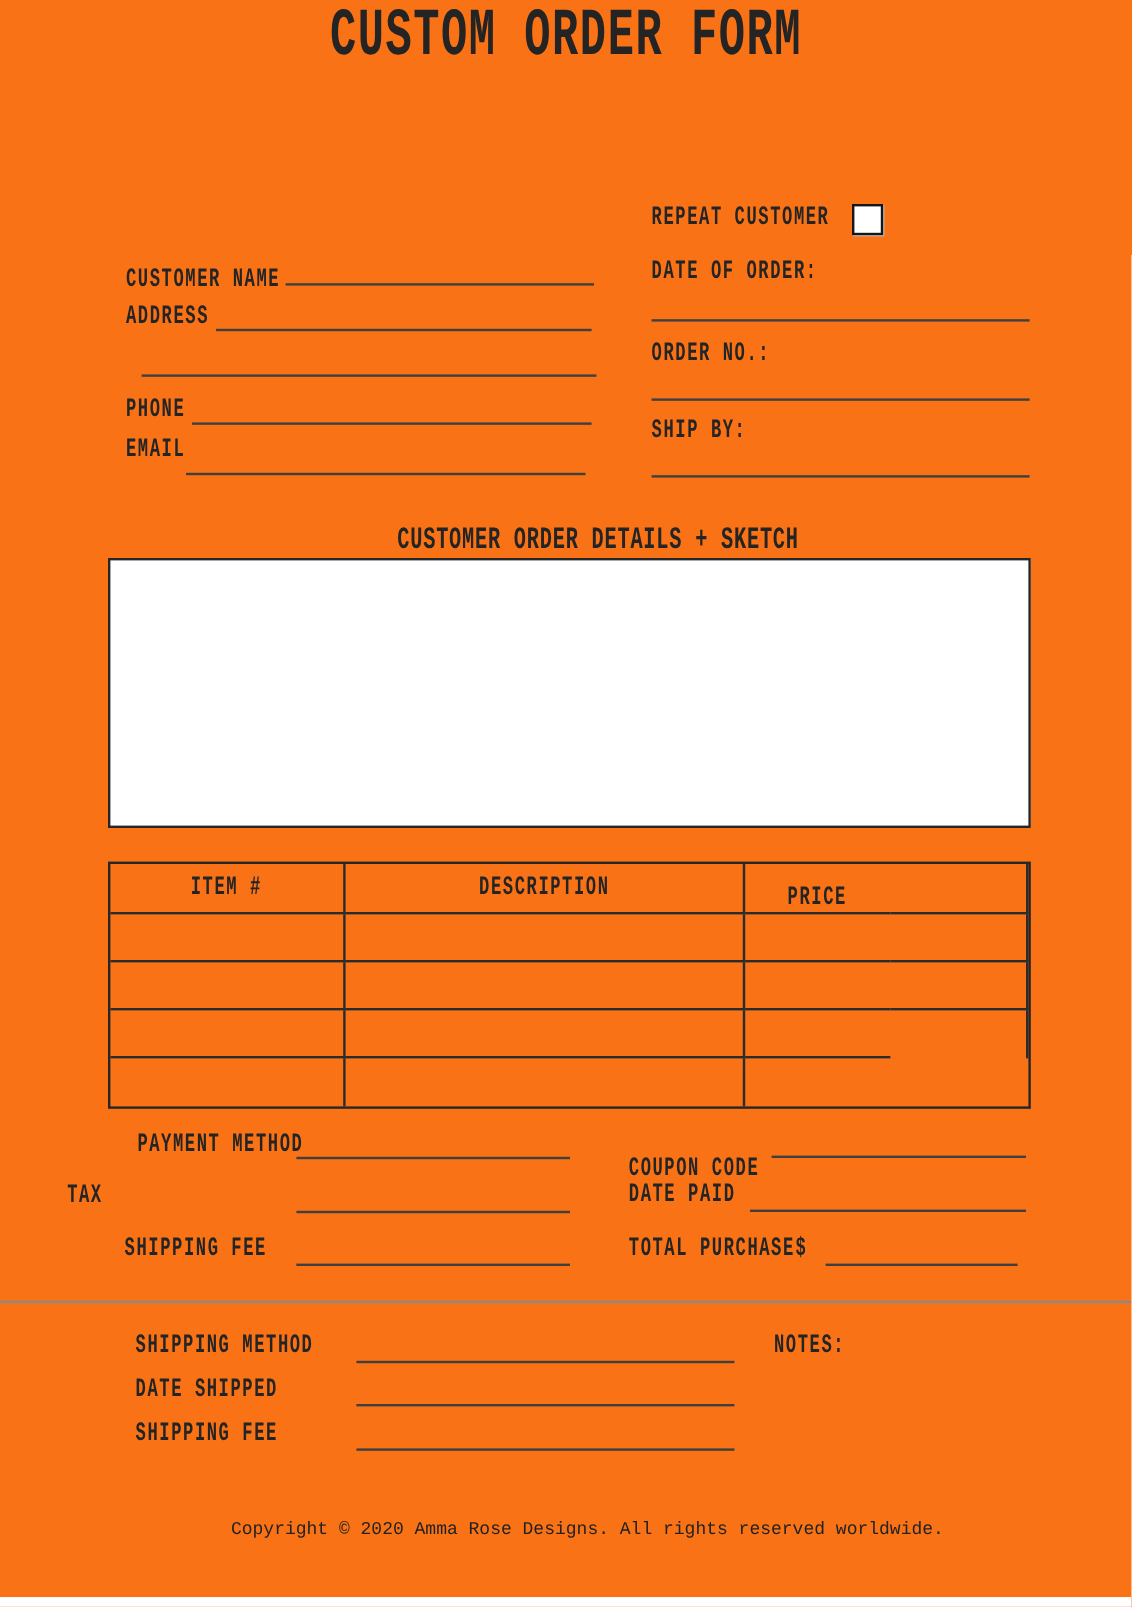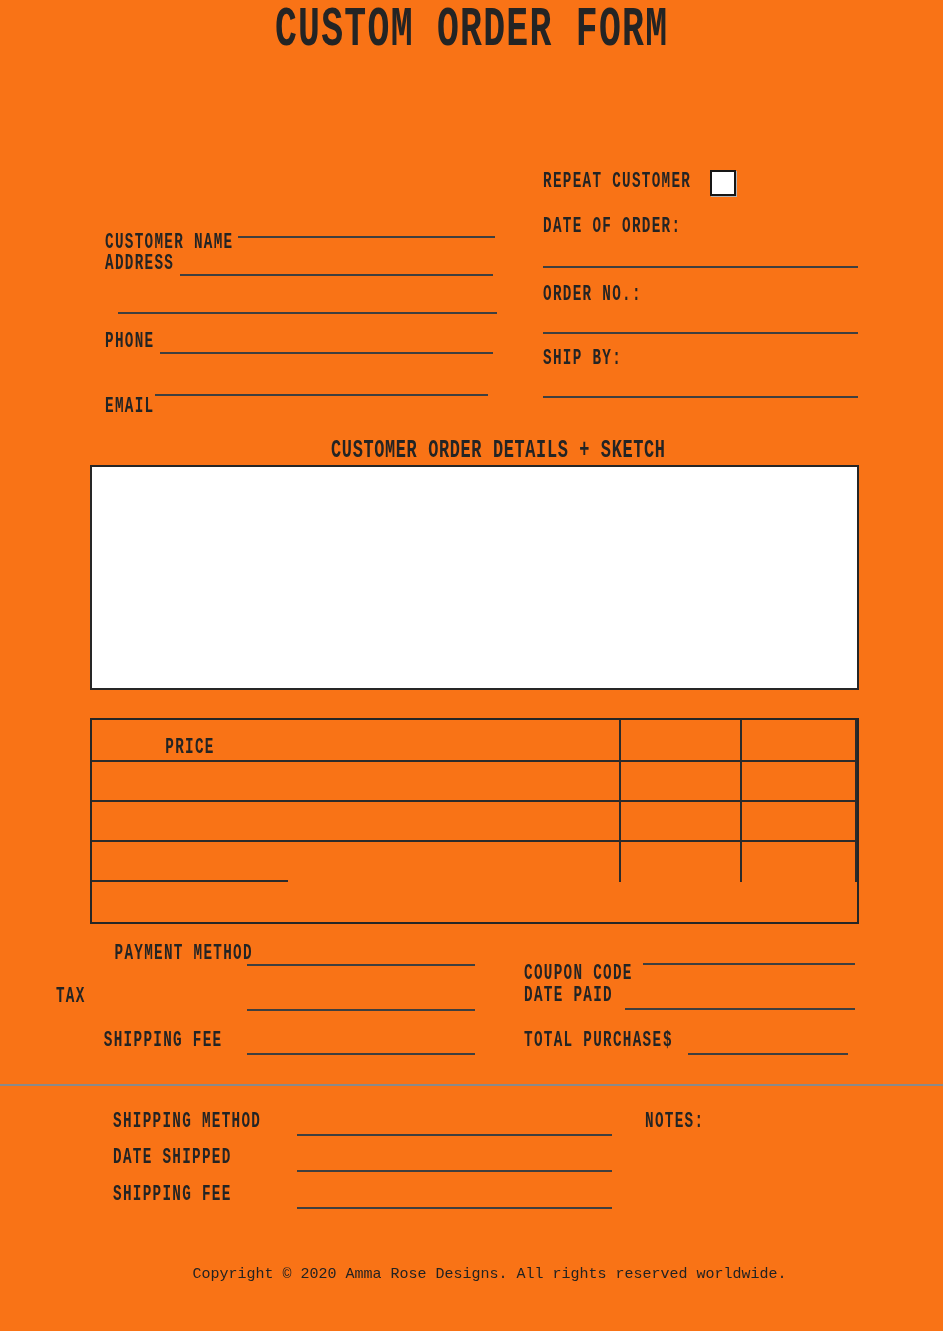--- a/index.html
+++ b/index.html
@@ -46,37 +46,37 @@
   <div class="abs center" style="left:0;top:48;width:943px;">
     <span class="c cond o-c fs56">CUSTOM ORDER FORM</span>
   </div>
 
 
   <div class="abs" style="left:543px;top:171px;">
     <span class="c cond o-l fs22">REPEAT CUSTOMER</span>
   </div>
   <div class="abs checkbox" style="left:710px;top:170px;"></div>
 
-  <div class="abs" style="left:105px;top:232px;">
+  <div class="abs" style="left:105px;top:222px;">
     <span class="c cond o-l fs22">CUSTOMER NAME</span>
   </div>
   <div class="fline" style="left:238px;top:236px;width:257px;"></div>
 
   <div class="abs" style="left:105px;top:253px;">
     <span class="c cond o-l fs22">ADDRESS</span>
   </div>
   <div class="fline" style="left:180px;top:274px;width:313px;"></div>
   <div class="fline" style="left:118px;top:312px;width:379px;"></div>
 
   <div class="abs" style="left:105px;top:331px;">
     <span class="c cond o-l fs22">PHONE</span>
   </div>
   <div class="fline" style="left:160px;top:352px;width:333px;"></div>
 
-  <div class="abs" style="left:105px;top:396px;">
+  <div class="abs" style="left:105px;top:364px;">
     <span class="c cond o-l fs22">EMAIL</span>
   </div>
   <div class="fline" style="left:155px;top:394px;width:333px;"></div>
 
   <div class="abs" style="left:543px;top:216px;">
     <span class="c cond o-l fs22">DATE OF ORDER:</span>
   </div>
   <div class="fline" style="left:543px;top:266px;width:315px;"></div>
 
   <div class="abs" style="left:543px;top:284px;">
@@ -88,20 +88,26 @@
     <span class="c cond o-l fs22">SHIP BY:</span>
   </div>
   <div class="fline" style="left:543px;top:396px;width:315px;"></div>
 
   <div class="abs center" style="left:27px;top:436px;width:943px;">
     <span class="c cond o-c fs26">CUSTOMER ORDER DETAILS + SKETCH</span>
   </div>
   <div class="abs sketch-box" style="left:90px;top:465px;width:765px;height:221px;"></div>
 
   <div class="abs tbl" style="left:90px;top:718px;width:769px;height:206px;">
+    <div class="cell hdr">
+      <span class="c cond o-c fs22">ITEM #</span>
+    </div>
+    <div class="cell hdr">
+      <span class="c cond o-c fs22">DESCRIPTION</span>
+    </div>
     <div class="cell hdr last-col">
       <span class="c cond o-c fs22">PRICE</span>
     </div>
 
   <div class="cell"></div>
       <div class="cell"></div>
       <div class="cell"></div>
       <div class="cell last-col"></div>
       <div class="cell"></div>
       <div class="cell"></div>

